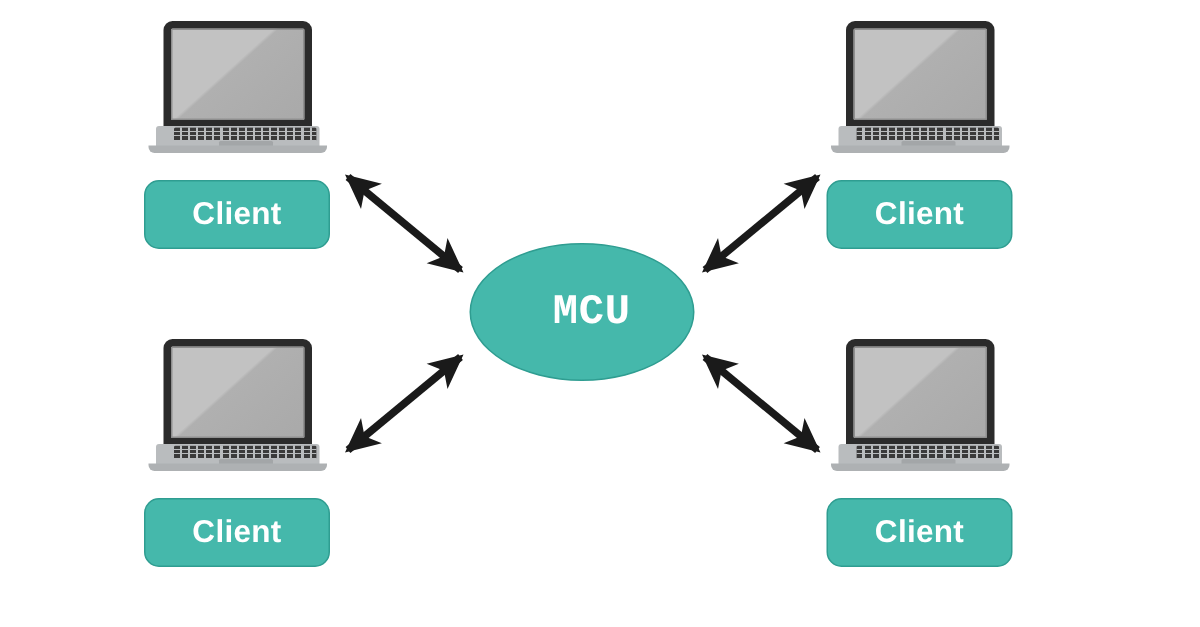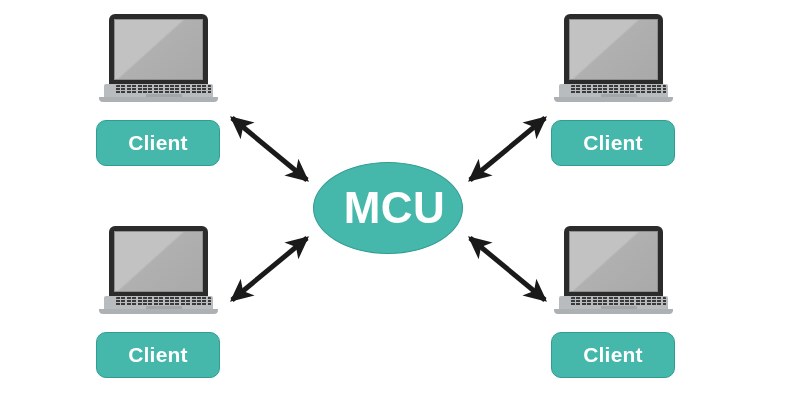--- a/index.html
+++ b/index.html
@@ -151,24 +151,24 @@
     background: #45b8ab;
     border: 1.5px solid #2f9d91;
     border-radius: 50%;
     display: flex;
     align-items: center;
     justify-content: center;
     box-sizing: border-box;
   }
   .mcu-text {
     color: #ffffff;
-    font-size: 44px;
+    font-size: 28px;
     font-weight: bold;
     letter-spacing: 0.5px;
-    font-family: Liberation Sans, sans-serif;
+    font-family: Liberation Mono, monospace;
     margin-left: 13px;
   }
 </style>
 </head>
 <body>
 
 <div id="diagram-canvas">
 
   <svg id="connectors" viewBox="0 0 800 418" width="800" height="418" xmlns="http://www.w3.org/2000/svg">
     <defs>

